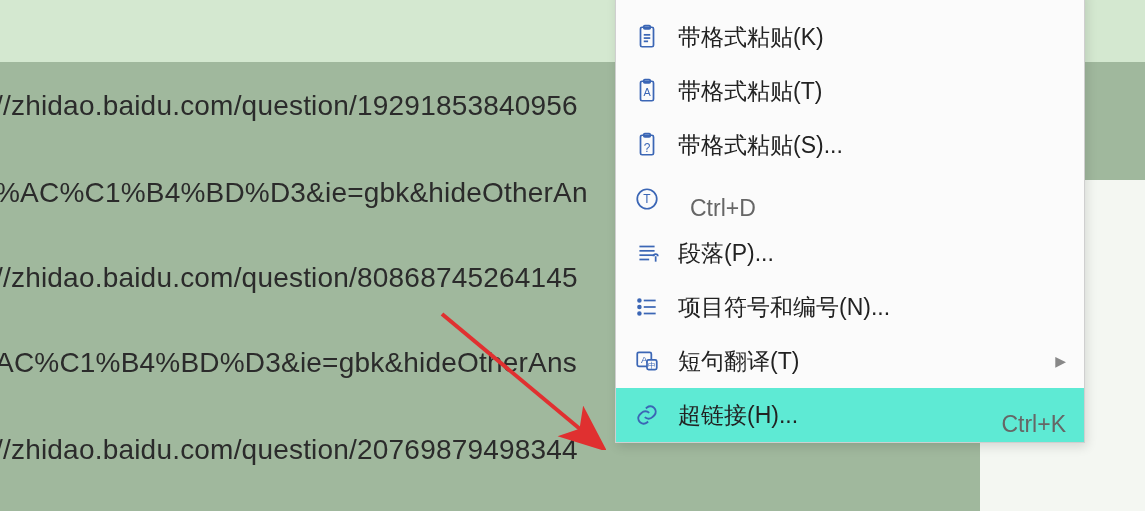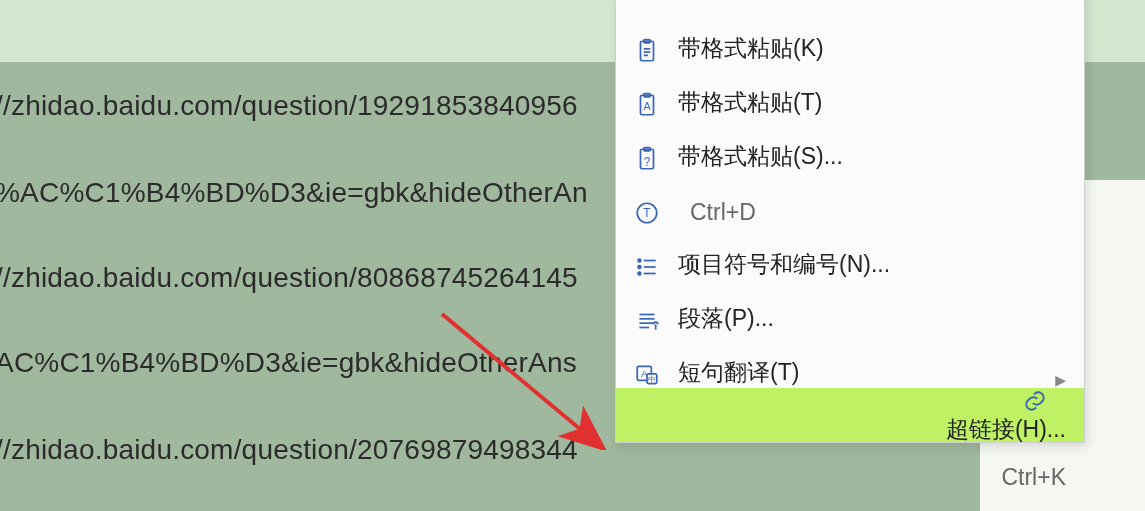--- a/index.html
+++ b/index.html
@@ -70,37 +70,36 @@
       left: 615px;
       width: 470px;
       background: #fbfbfb;
       border: 1px solid #cfcfcf;
       border-top: none;
       box-shadow: 2px 4px 10px rgba(0,0,0,0.12);
       z-index: 10;
     }
     .menu-item {
       display: flex;
-      align-items: flex-end;
+      align-items: center;
       height: 54px;
       padding: 0 18px 0 18px;
       font-size: 23px;
       color: #333;
       cursor: default;
       white-space: nowrap;
     }
     .menu-item.partial-top {
       height: 20px;
       padding-top: 0;
       align-items: flex-end;
       overflow: hidden;
     }
     .menu-item.highlight {
-      background: #bef264;
-      flex-direction: column;
+      background: #5eead4;
     }
     .menu-icon {
       width: 26px;
       height: 26px;
       flex: 0 0 26px;
       margin-right: 18px;
       display: flex;
       align-items: center;
       justify-content: center;
       color: #3b66b5;
@@ -190,48 +189,48 @@
         <circle cx="12" cy="12" r="9"></circle>
         <text x="12" y="16" font-size="11" text-anchor="middle" fill="currentColor" stroke="none">T</text>
       </svg>
     </span>
     <span class="menu-shortcut">Ctrl+D</span>
   </div>
 
   <div class="menu-item">
     <span class="menu-icon">
       <svg viewBox="0 0 24 24" fill="none" stroke="currentColor" stroke-width="1.6">
+        <line x1="5" y1="6" x2="19" y2="6"></line>
+        <line x1="5" y1="10" x2="19" y2="10"></line>
+        <line x1="5" y1="14" x2="19" y2="14"></line>
+        <line x1="5" y1="18" x2="14" y2="18"></line>
+        <path d="M20 15v5"></path>
+        <path d="M18 15a2 2 0 1 1 4 0"></path>
+      </svg>
+    </span>
+    <span class="menu-label">段落(P)...</span>
+  </div>
+
+  <div class="menu-item">
+    <span class="menu-icon">
+      <svg viewBox="0 0 24 24" fill="none" stroke="currentColor" stroke-width="1.6">
         <circle cx="5" cy="6" r="1.3" fill="currentColor"></circle>
         <circle cx="5" cy="12" r="1.3" fill="currentColor"></circle>
         <circle cx="5" cy="18" r="1.3" fill="currentColor"></circle>
         <line x1="9" y1="6" x2="20" y2="6"></line>
         <line x1="9" y1="12" x2="20" y2="12"></line>
         <line x1="9" y1="18" x2="20" y2="18"></line>
       </svg>
     </span>
     <span class="menu-label">项目符号和编号(N)...</span>
   </div>
 
   <div class="menu-item">
     <span class="menu-icon">
       <svg viewBox="0 0 24 24" fill="none" stroke="currentColor" stroke-width="1.6">
-        <line x1="5" y1="6" x2="19" y2="6"></line>
-        <line x1="5" y1="10" x2="19" y2="10"></line>
-        <line x1="5" y1="14" x2="19" y2="14"></line>
-        <line x1="5" y1="18" x2="14" y2="18"></line>
-        <path d="M20 15v5"></path>
-        <path d="M18 15a2 2 0 1 1 4 0"></path>
-      </svg>
-    </span>
-    <span class="menu-label">段落(P)...</span>
-  </div>
-
-  <div class="menu-item">
-    <span class="menu-icon">
-      <svg viewBox="0 0 24 24" fill="none" stroke="currentColor" stroke-width="1.6">
         <rect x="3" y="4" width="13" height="13" rx="1.5"></rect>
         <text x="9.5" y="14" font-size="9" text-anchor="middle" fill="currentColor" stroke="none">A</text>
         <rect x="12" y="11" width="9" height="9" rx="1.5" fill="#fbfbfb"></rect>
         <text x="16.5" y="18" font-size="7" text-anchor="middle" fill="currentColor" stroke="none">中</text>
       </svg>
     </span>
     <span class="menu-label">短句翻译(T)</span>
     <span class="menu-sub-arrow">▶</span>
   </div>
 

